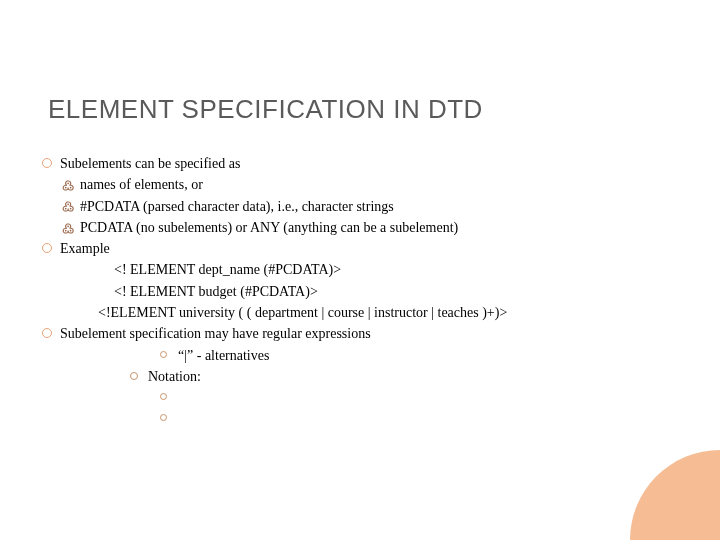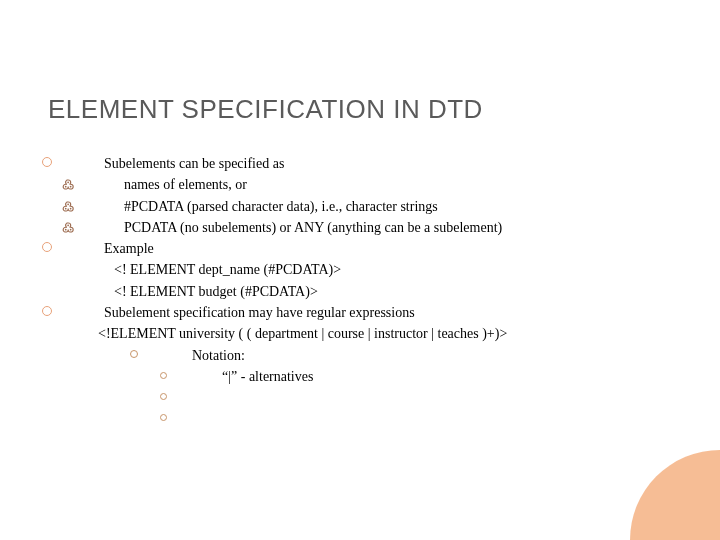--- a/index.html
+++ b/index.html
@@ -24,21 +24,21 @@
   }
   .content {
     position: absolute;
     top: 154px;
     left: 42px;
     right: 40px;
     font-size: 14px;
     color: #000;
     line-height: 1.45;
   }
-  .row { display: flex; align-items: flex-start; margin-bottom: 1px; gap: 44px; }
+  .row { display: flex; align-items: flex-end; margin-bottom: 1px; }
   .bullet {
     width: 18px;
     flex-shrink: 0;
     font-size: 13px;
     line-height: 1.5;
     text-align: left;
   }
   .circle-bullet::before {
     content: "";
     display: inline-block;
@@ -117,37 +117,37 @@
     <span class="txt">Example</span>
   </div>
 
   <div class="row code-indent">
     <span class="txt">&lt;! ELEMENT dept_name (#PCDATA)&gt;</span>
   </div>
   <div class="row code-indent">
     <span class="txt">&lt;! ELEMENT budget (#PCDATA)&gt;</span>
   </div>
 
+  <div class="row" style="padding-left:56px;">
+    <span class="txt">&lt;!ELEMENT university ( ( department | course | instructor | teaches )+)&gt;</span>
+  </div>
+
   <div class="row">
     <span class="bullet circle-bullet"></span>
     <span class="txt">Subelement specification may have regular expressions</span>
   </div>
 
-  <div class="row" style="padding-left:56px;">
-    <span class="txt">&lt;!ELEMENT university ( ( department | course | instructor | teaches )+)&gt;</span>
+  <div class="row indent4">
+    <span class="bullet tiny-circle"></span>
+    <span class="txt">“|”   -  alternatives</span>
   </div>
 
   <div class="row indent3">
     <span class="bullet small-circle"></span>
     <span class="txt">Notation:</span>
-  </div>
-
-  <div class="row indent4">
-    <span class="bullet tiny-circle"></span>
-    <span class="txt">“|”   -  alternatives</span>
   </div>
   <div class="row indent4">
     <span class="bullet tiny-circle"></span>
   </div>
   <div class="row indent4">
     <span class="bullet tiny-circle"></span>
   </div>
 
 </div>
 

